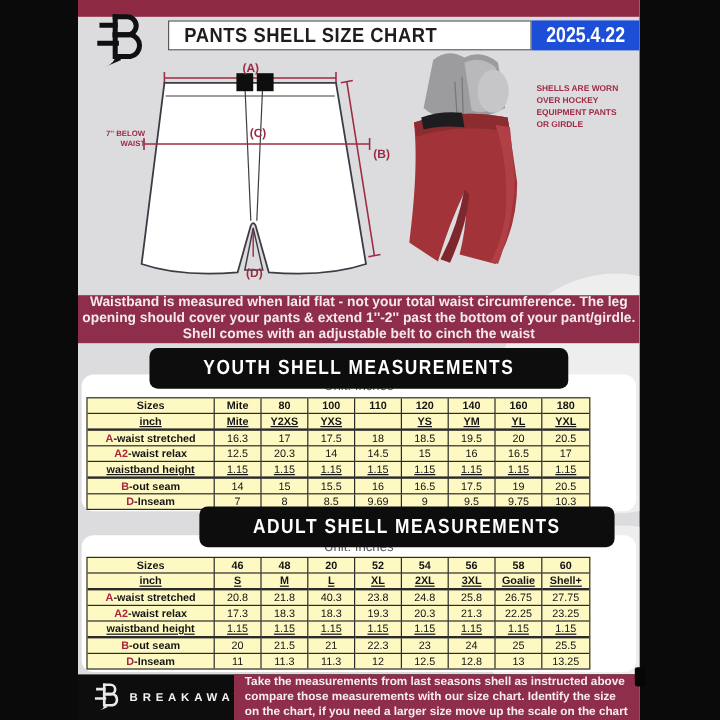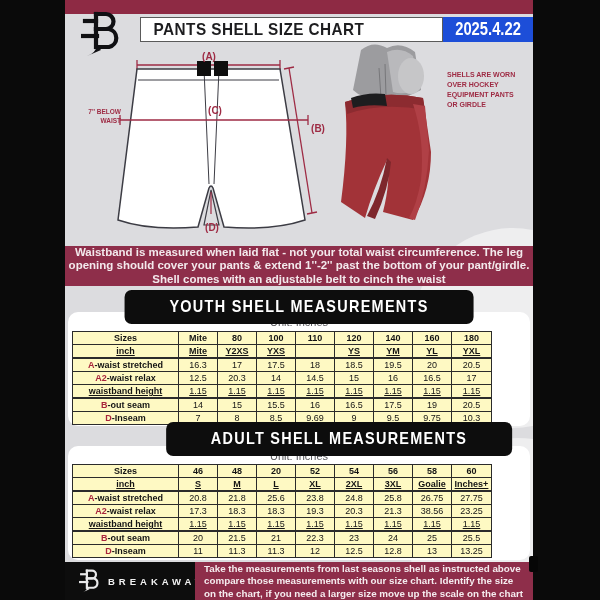--- a/index.html
+++ b/index.html
@@ -246,38 +246,38 @@
       <div class="cell hdr">58</div>
       <div class="cell hdr lastcol">60</div>
       <div class="cell lbl hdr thick">inch</div>
       <div class="cell hdr thick">S</div>
       <div class="cell hdr thick">M</div>
       <div class="cell hdr thick">L</div>
       <div class="cell hdr thick">XL</div>
       <div class="cell hdr thick">2XL</div>
       <div class="cell hdr thick">3XL</div>
       <div class="cell hdr thick">Goalie</div>
-      <div class="cell hdr thick lastcol">Inches+</div>
+      <div class="cell hdr thick lastcol">Shell+</div>
       <div class="cell lbl"><span class="pfx">A</span>-waist stretched</div>
       <div class="cell">20.8</div>
       <div class="cell">21.8</div>
-      <div class="cell">25.6</div>
+      <div class="cell">40.3</div>
       <div class="cell">23.8</div>
       <div class="cell">24.8</div>
       <div class="cell">25.8</div>
       <div class="cell">26.75</div>
       <div class="cell lastcol">27.75</div>
       <div class="cell lbl"><span class="pfx">A2</span>-waist relax</div>
       <div class="cell">17.3</div>
       <div class="cell">18.3</div>
       <div class="cell">18.3</div>
       <div class="cell">19.3</div>
       <div class="cell">20.3</div>
       <div class="cell">21.3</div>
-      <div class="cell">38.56</div>
+      <div class="cell">22.25</div>
       <div class="cell lastcol">23.25</div>
       <div class="cell lbl thick">waistband height</div>
       <div class="cell thick">1.15</div>
       <div class="cell thick">1.15</div>
       <div class="cell thick">1.15</div>
       <div class="cell thick">1.15</div>
       <div class="cell thick">1.15</div>
       <div class="cell thick">1.15</div>
       <div class="cell thick">1.15</div>
       <div class="cell thick lastcol">1.15</div>

